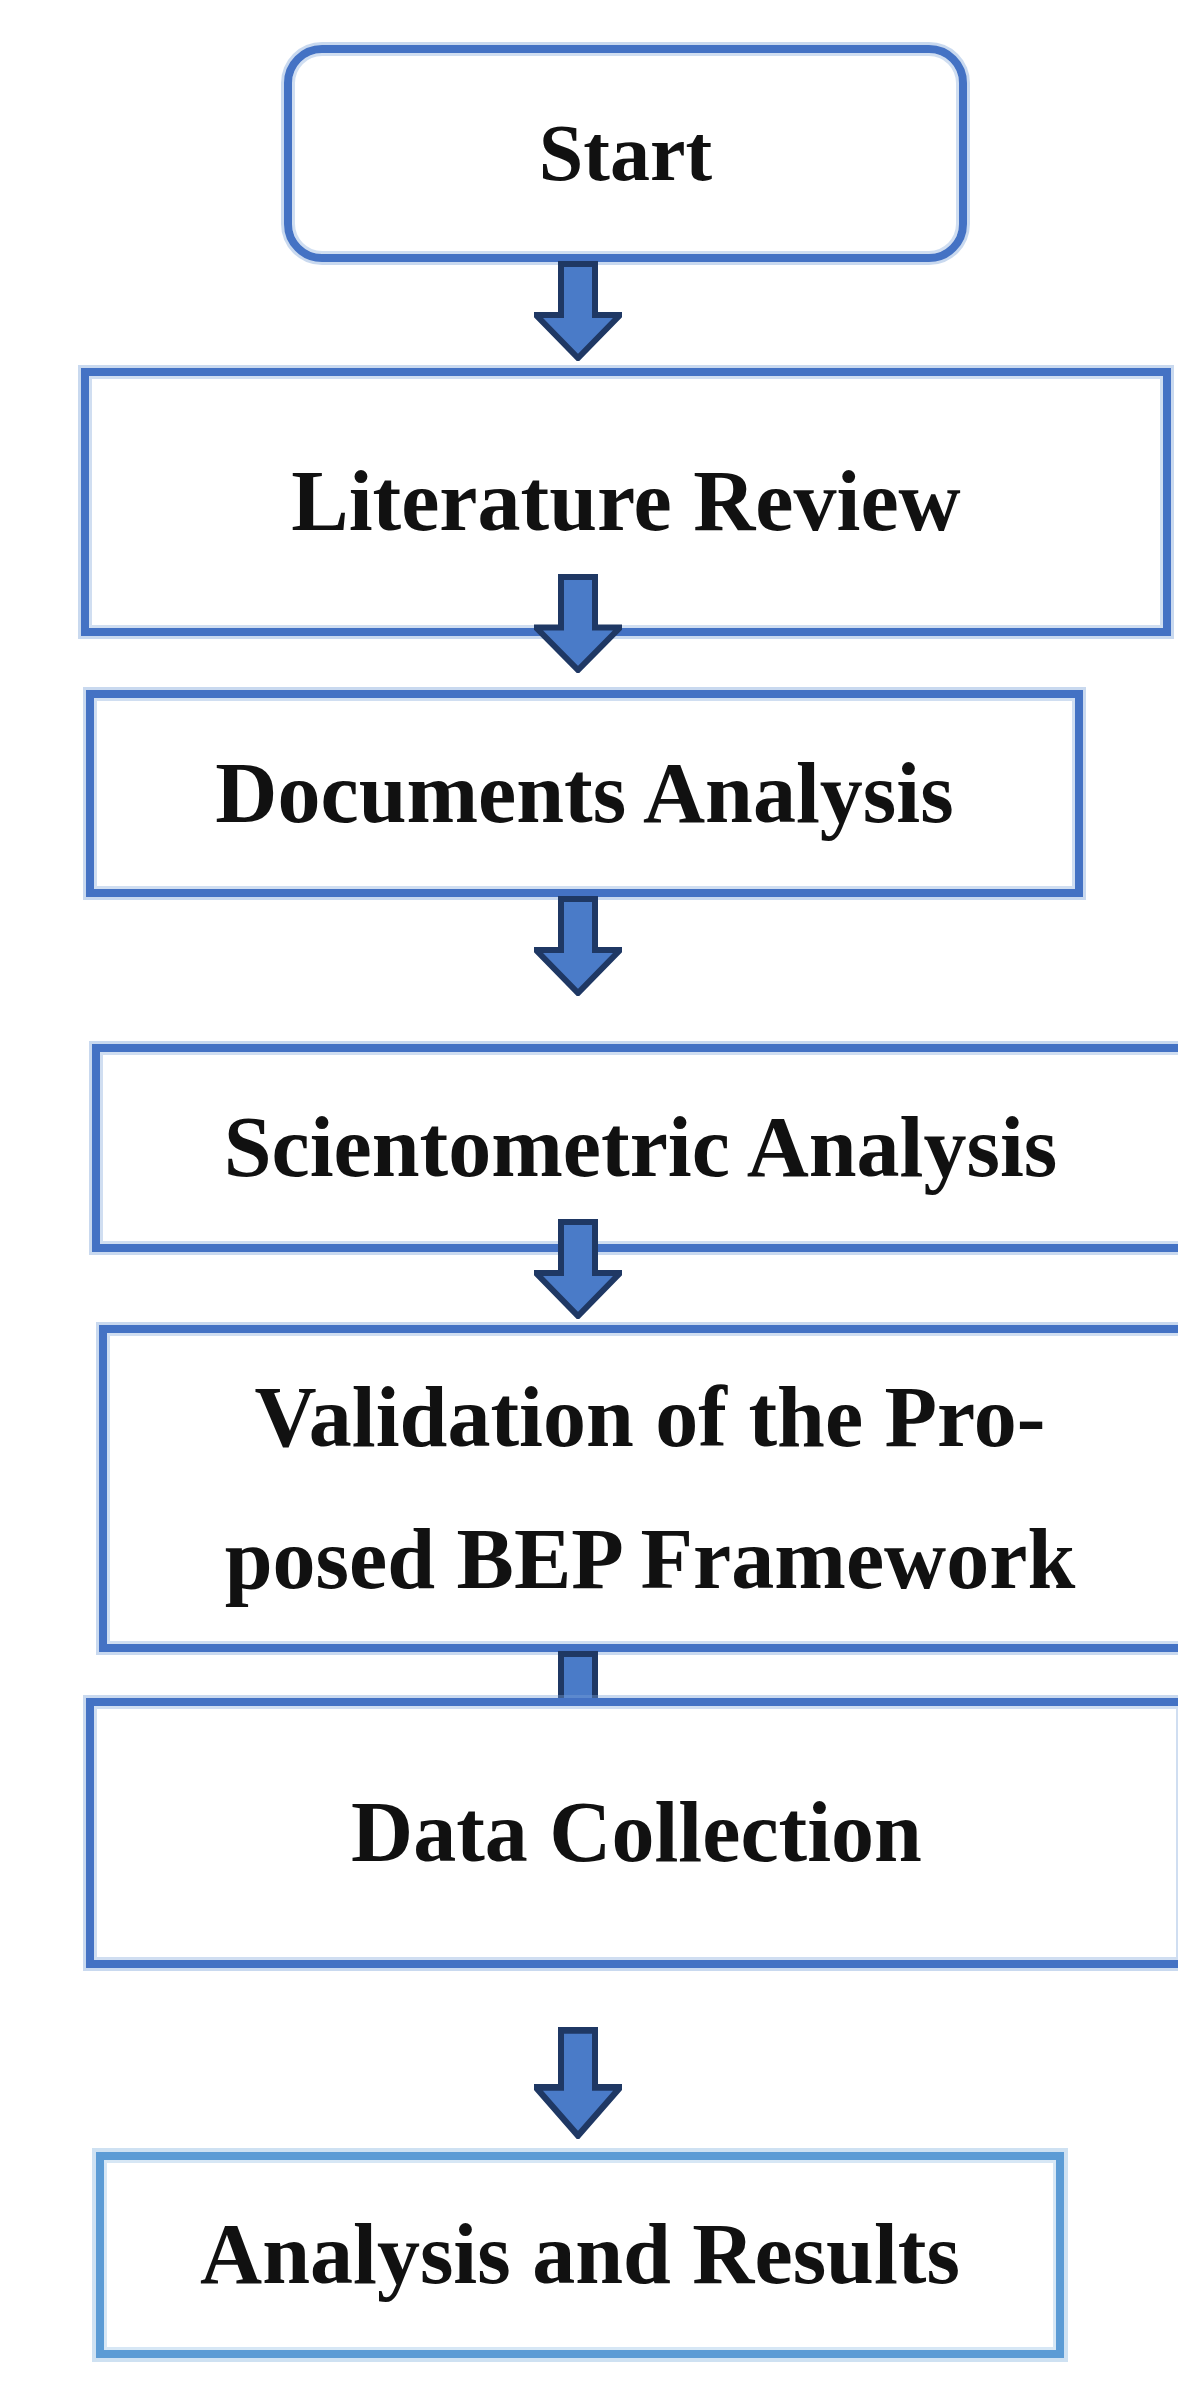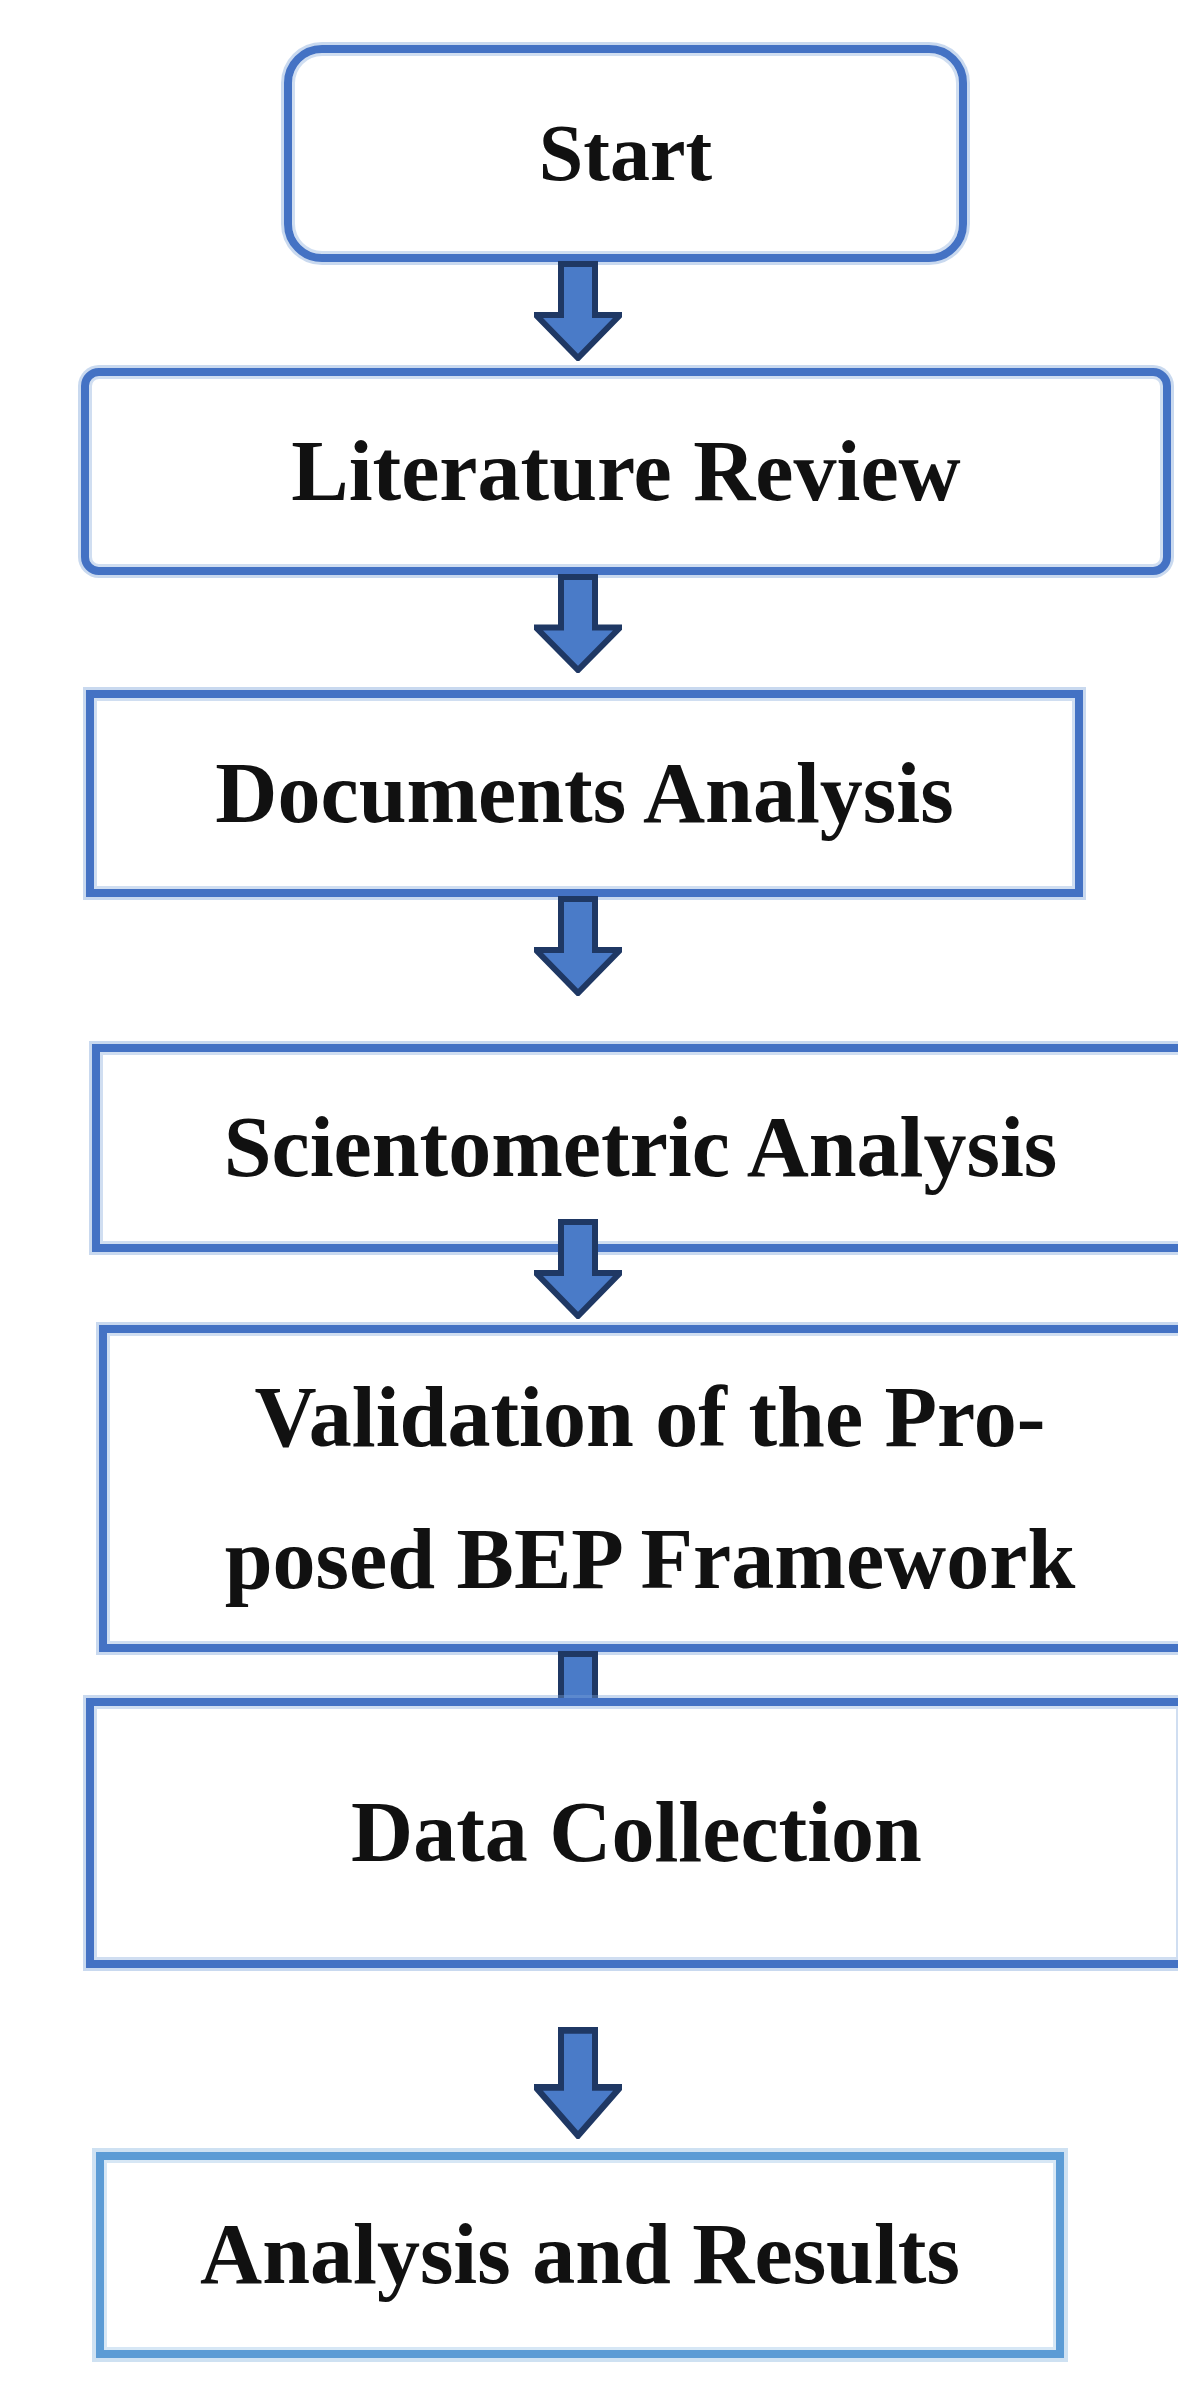--- a/index.html
+++ b/index.html
@@ -34,21 +34,21 @@
     font-size: 86px;
     line-height: 1.48;
     letter-spacing: 0px;
     white-space: nowrap;
   }
   .node.start {
     left: 240px; top: 45px; width: 683px; height: 217px;
     border-radius: 38px;
   }
   .node.start .node-label { font-size: 80px; }
-  .node.lit      { left: 37px;  top: 368px;  width: 1090px; height: 207px; border-radius: 18px; }
+  .node.lit      { left: 37px;  top: 368px;  width: 1090px; height: 268px; }
   .node.docs     { left: 42px;  top: 690px;  width: 997px; height: 207px; }
   .node.scient   { left: 48px;  top: 1044px; width: 1097px; height: 208px; }
   .node.valid    { left: 55px;  top: 1325px; width: 1102px; height: 327px; gap: 14px; }
   .node.datacol  { left: 42px;  top: 1698px; width: 1101px; height: 270px; }
   .node.analysis {
     left: 52px;  top: 2152px; width: 968px; height: 206px;
     border-color: var(--final-box-border, #5B9BD5);
     box-shadow: 0 0 0 4px rgba(189,215,238,0.75), inset 0 0 0 3px rgba(189,215,238,0.6);
   }
   .arrow {

